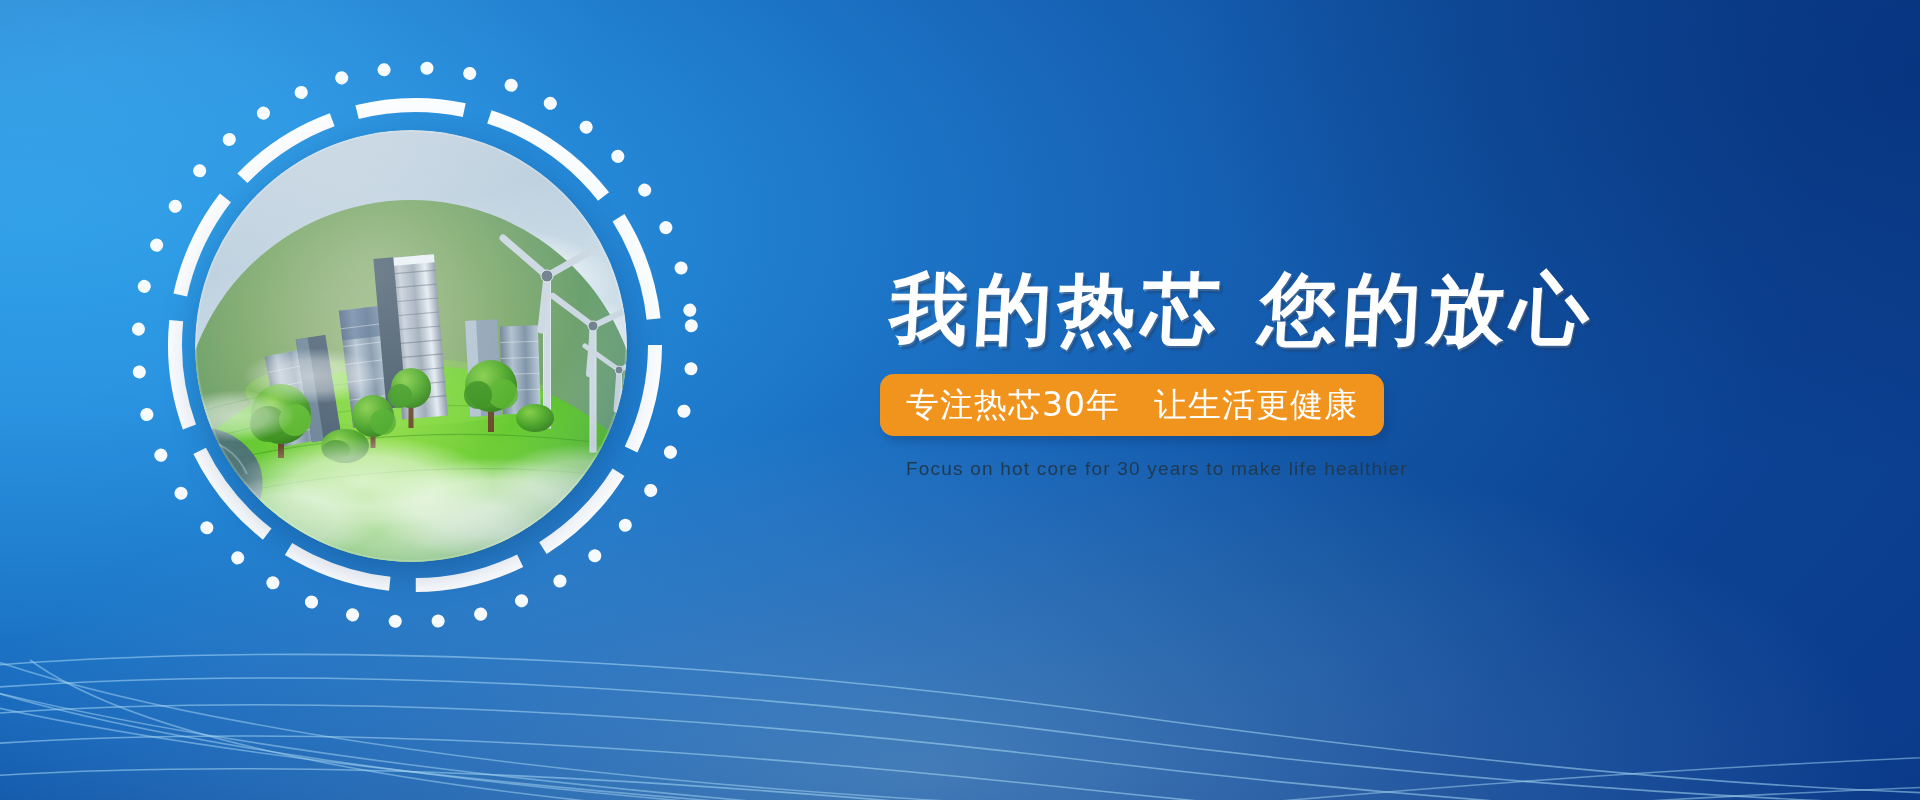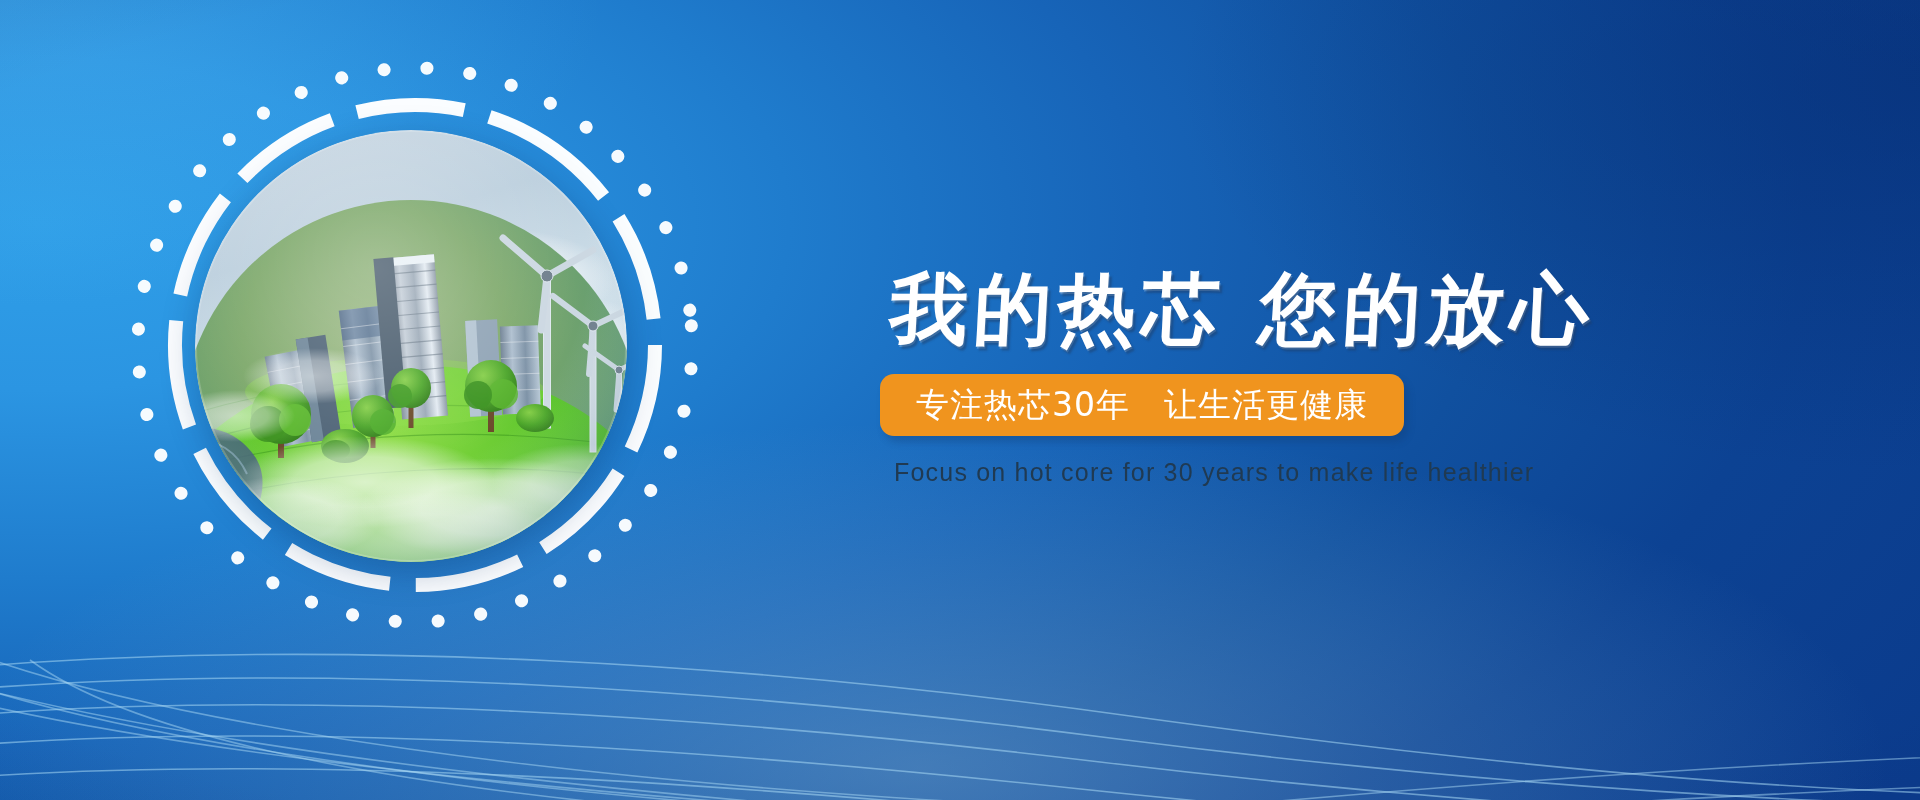--- a/index.html
+++ b/index.html
@@ -49,30 +49,30 @@
     letter-spacing:6px;white-space:nowrap;
     font-family:"DejaVu Sans","Liberation Sans",sans-serif;
     text-shadow:3px 4px 2px rgba(30,60,100,0.45), 1px 2px 0 rgba(255,255,255,0.25);
     transform:skewX(-3deg);
     margin:0 0 26px 0;
   }
   .badge-row{position:relative;height:62px;margin-left:-10px;}
   .badge{
     position:absolute;left:0;top:0;
     display:inline-flex;align-items:center;justify-content:center;
-    height:62px;padding:0 36px;
+    height:62px;padding:0 26px;
     background:#f0941e;
     border-radius:14px;
     color:#ffffff;font-size:33px;letter-spacing:1px;white-space:nowrap;
     box-shadow:4px 6px 7px rgba(15,55,110,0.30);
     font-family:"DejaVu Sans","Liberation Sans",sans-serif;
   }
   .subline{
-    margin-top:22px;margin-left:4px;
-    font-size:25px;letter-spacing:1.2px;color:#203a52;white-space:nowrap;
+    margin-top:22px;margin-left:16px;
+    font-size:19px;letter-spacing:1.2px;color:#203a52;white-space:nowrap;
     font-family:"Liberation Sans","DejaVu Sans",sans-serif;
   }
 </style>
 </head>
 <body>
 
 <div id="banner">
 
   <div class="bg-base"></div>
   <div class="bg-wash"></div>

